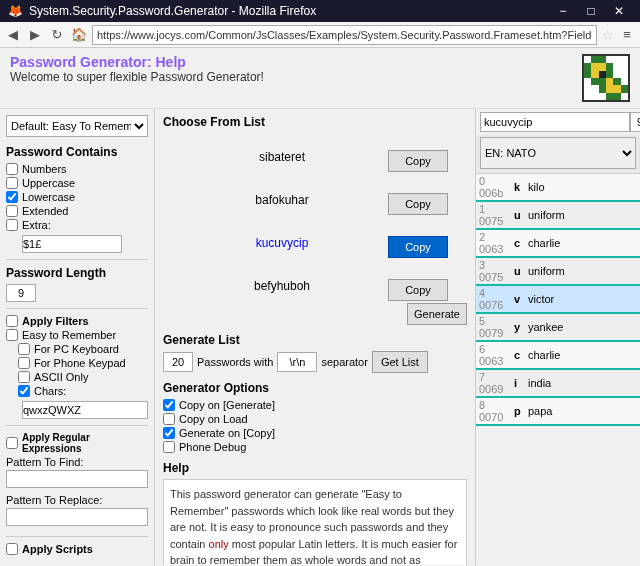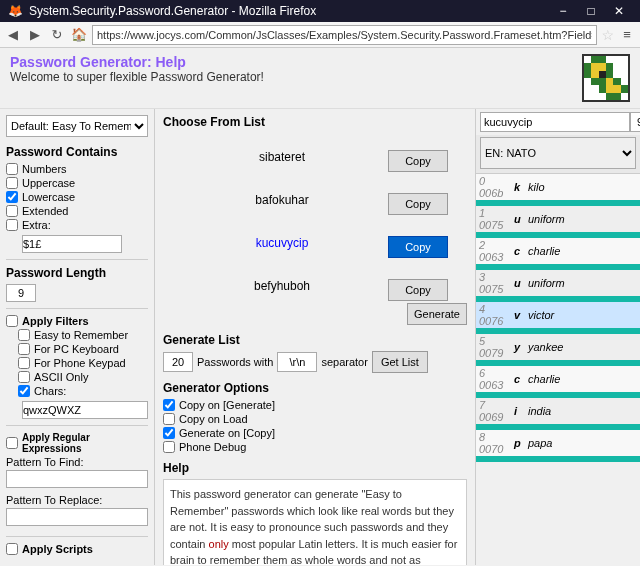--- a/index.html
+++ b/index.html
@@ -64,21 +64,21 @@
     .help-text span.only { color: #aa0000; }
 
     
     .right-panel { width: 165px; border-left: 1px solid #ccc; background: #f0f0f0; padding: 0; }
     .right-input-row { display: flex; align-items: center; padding: 3px 4px; background: #f0f0f0; }
     .right-input { flex: 1; height: 20px; font-size: 11px; border: 1px solid #aaa; padding: 1px 3px; }
     .right-num { width: 20px; height: 20px; font-size: 11px; border: 1px solid #aaa; text-align: center; }
     .nato-select { width: 100%; height: 32px; font-size: 11px; border: 1px solid #aaa; margin-bottom: 2px; }
     .nato-header { padding: 2px 4px; background: #e8e8e8; border-bottom: 1px solid #ccc; }
     .nato-table { width: 100%; border-collapse: collapse; }
-    .nato-table tr { border-bottom: 6px solid #14b8a6; font-style: italic; }
+    .nato-table tr { border-bottom: 2px solid #14b8a6; }
     .nato-table tr:nth-child(odd) { background: #f8f8f8; }
     .nato-table tr:nth-child(even) { background: #eeeeee; }
     .nato-table tr.highlighted { background: #cce5ff; }
     .nato-table td { padding: 1px 3px; font-size: 11px; }
     .nato-num { color: #888; font-size: 10px; width: 35px; }
     .nato-letter { font-weight: bold; width: 14px; }
     .nato-word { }
   </style>
 </head>
 <body>
@@ -188,21 +188,21 @@
 
     <div class="section-title">Password Length</div>
     <input type="text" class="small-input" value="9" style="">
 
     <hr class="divider">
 
     <div class="checkbox-row">
       <input type="checkbox" style="">
       <span style="font-weight:bold;">Apply Filters</span>
     </div>
-    <div class="checkbox-row" style="margin-left:12px;">
+    <div class="checkbox-row" style="">
       <input type="checkbox" style="">
       <span>Easy to Remember</span>
     </div>
     <div class="checkbox-row" style="margin-left:12px;">
       <input type="checkbox" style="">
       <span>For PC Keyboard</span>
     </div>
     <div class="checkbox-row" style="margin-left:12px;">
       <input type="checkbox" style="">
       <span>For Phone Keypad</span>

